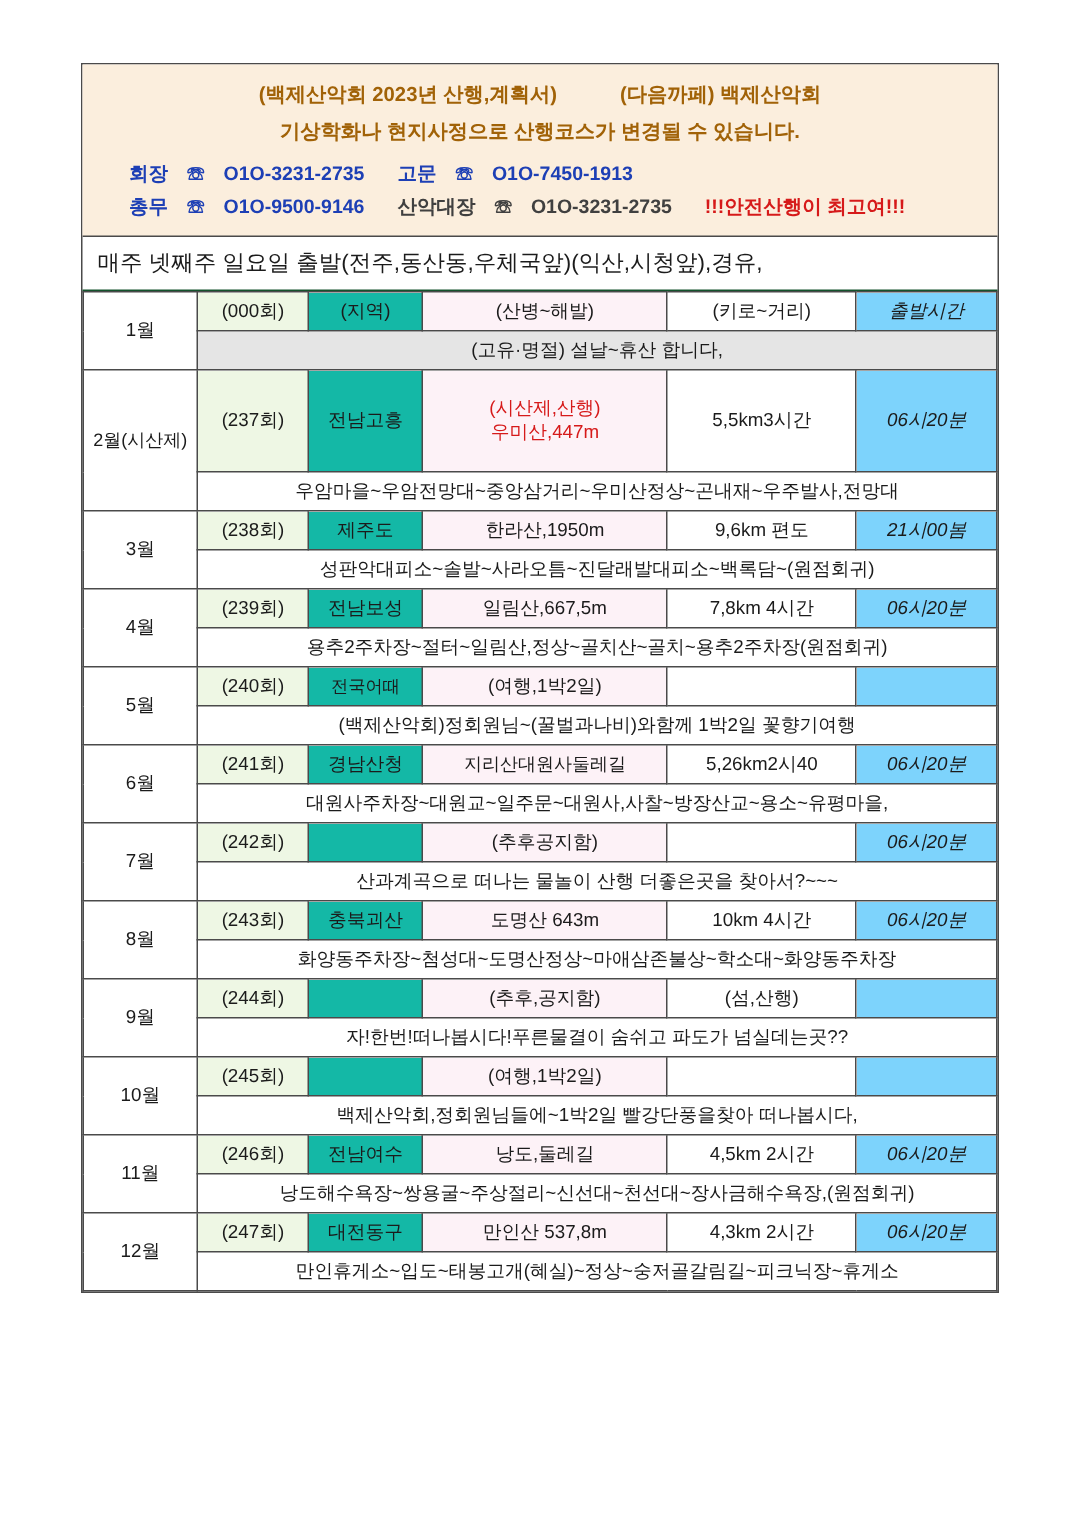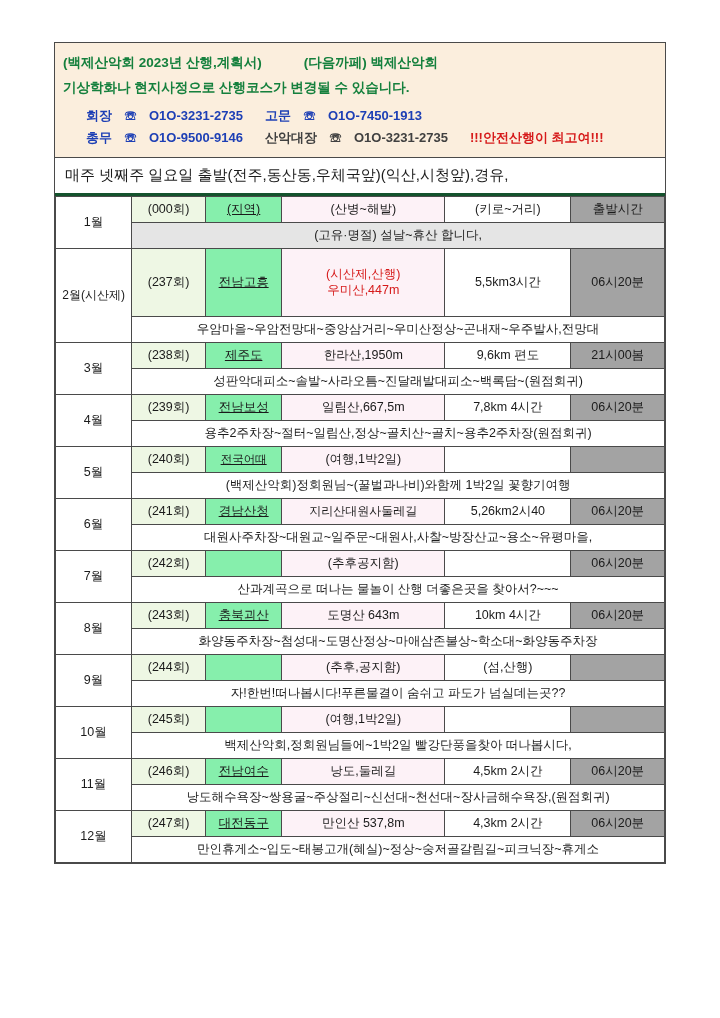--- a/index.html
+++ b/index.html
@@ -24,24 +24,24 @@
     background: #ffffff;
   }
   
   .header {
     background: #fbeedd;
     border-bottom: 1px solid #4a4a4a;
     padding: 10px 8px 8px 8px;
     box-sizing: border-box;
   }
   .hdr-line {
-    text-align: left;
+    text-align: center;
     font-size: 13.5px;
     font-weight: bold;
-    color: #15803d;
+    color: #a16207;
     line-height: 1.55;
     white-space: nowrap;
   }
   .hdr-line .gap {
     display: inline-block;
     width: 42px;
   }
   .hdr-contacts {
     font-size: 13px;
     font-weight: bold;
@@ -51,21 +51,21 @@
     margin-left: 17px;
   }
   .hdr-contacts .c-blue { color: #1d3fb5; }
   .hdr-contacts .c-red { color: #d61a1a; }
   .hdr-contacts .c-green { color: #404040; }
   .hdr-contacts .sp { display: inline-block; width: 22px; }
   .hdr-contacts .sp-s { display: inline-block; width: 12px; }
 
   
   .routeline {
-    border-bottom: 3px solid #14532d;
+    border-bottom: 1px solid #14532d;
     font-size: 15px;
     padding: 8px 10px 8px 10px;
     color: #1b1b1b;
     white-space: nowrap;
   }
 
   
   table.cal {
     border-collapse: collapse;
     width: 100%;
@@ -82,24 +82,24 @@
     white-space: nowrap;
     overflow: hidden;
   }
   td.month {
     width: 70px;
     font-size: 14px;
     background: #ffffff;
   }
   td.month.small { font-size: 12px; text-align: center; }
   td.col-no    { width: 68px; background: #eef7e4; }
-  td.col-area  { width: 70px; background: #86efac; text-decoration: underline; }
+  td.col-area  { width: 70px; background: #14b8a6; }
   td.col-peak  { width: 150px; background: #fdf2f7; }
   td.col-dist  { width: 116px; background: #ffffff; }
-  td.col-time  { width: 86px; background: #a3a3a3; }
+  td.col-time  { width: 86px; background: #7dd3fc; font-style: italic; }
   td.course {
     background: #ffffff;
     font-size: 12.5px;
   }
   td.note-pink { background: #e5e5e5; }
   .t-red    { color: #d61a1a; }
   .t-green  { color: #1c7a2e; }
   .t-magenta{ color: #c2178f; }
   .t-sky    { color: #1aa7c8; }
 </style>

